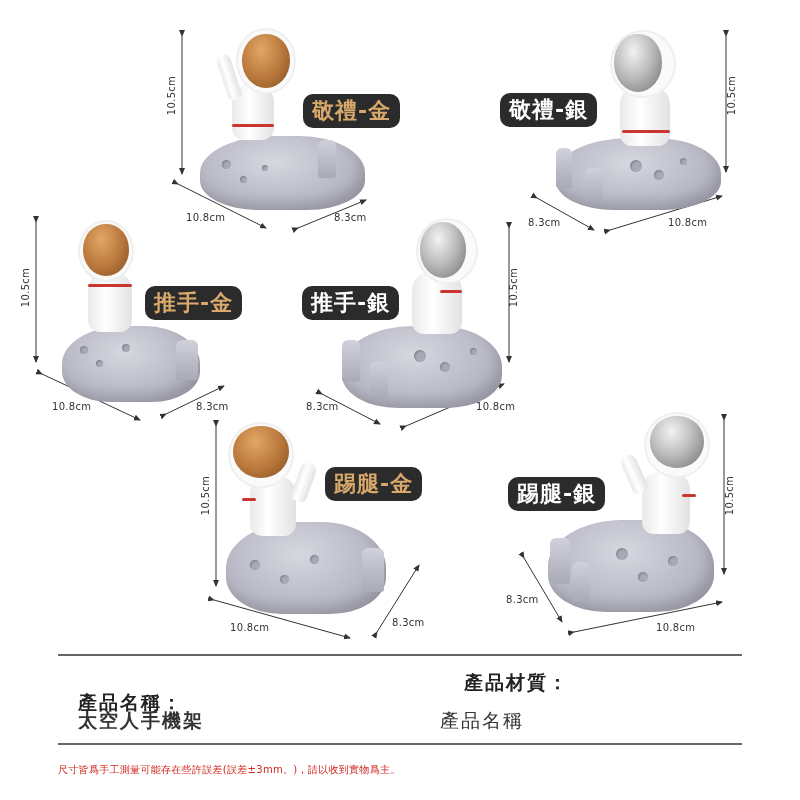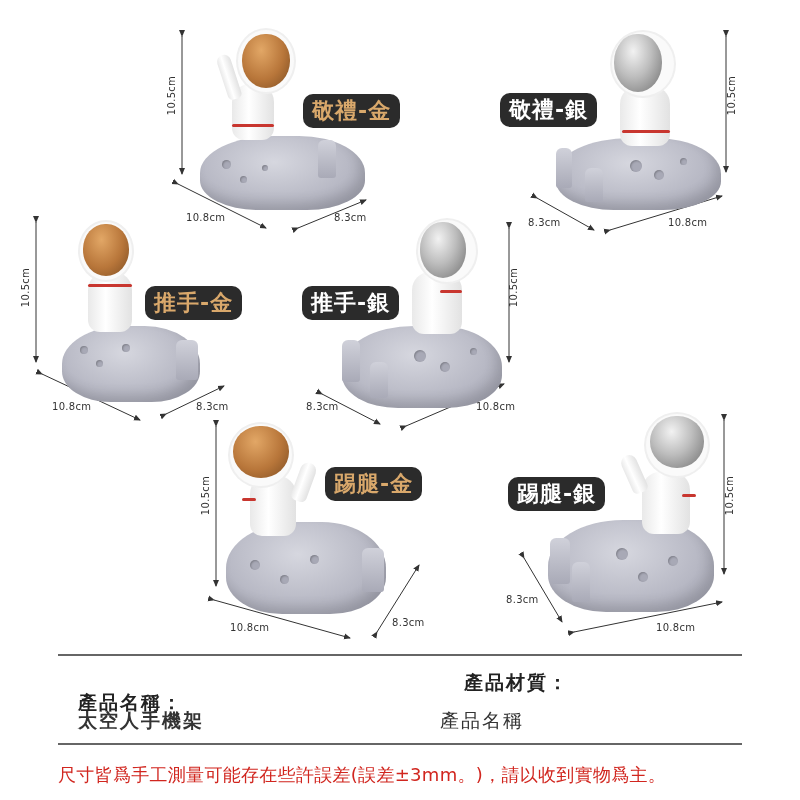--- a/index.html
+++ b/index.html
@@ -16,21 +16,21 @@
   .ridge { position:absolute; background:linear-gradient(180deg,#d0d1da,#a9aab7); border-radius:6px 6px 3px 3px; }
   .astro-body { position:absolute; background:linear-gradient(90deg,#e9e9e9,#ffffff 40%,#e2e2e2); border-radius:18px 18px 12px 12px; }
   .helmet { position:absolute; border-radius:50%; background:#fafafa; box-shadow: 0 0 0 2px #efefef; }
   .visor { position:absolute; border-radius:48% 48% 50% 50%; }
   .visor.gold { background:radial-gradient(ellipse at 40% 30%, #e2a766 0%, #b8763a 55%, #7d4d22 100%); }
   .visor.silver { background:radial-gradient(ellipse at 40% 30%, #f2f2f2 0%, #bdbdbd 45%, #6f6f6f 100%); }
   .stripe { position:absolute; height:3px; background:#c8362f; border-radius:2px; }
   .rule { position:absolute; left:58px; width:684px; height:2px; background:#666; }
   .info-h { position:absolute; font-size:19px; font-weight:bold; color:#222; letter-spacing:2px; font-family:"DejaVu Sans", sans-serif; }
   .info-v { position:absolute; font-size:19px; color:#333; letter-spacing:2px; font-family:"DejaVu Sans", sans-serif; }
-  .note { position:absolute; left:58px; top:763px; font-size:18px; color:#d1261f; white-space:nowrap; letter-spacing:0.3px; font-family:"DejaVu Sans", sans-serif; }
+  .note { position:absolute; left:58px; top:763px; font-size:10px; color:#d1261f; white-space:nowrap; letter-spacing:0.3px; font-family:"DejaVu Sans", sans-serif; }
 </style>
 </head>
 <body>
 
 <svg class="lines" viewBox="0 0 800 800">
   <defs>
     <marker id="ah" markerWidth="8" markerHeight="8" refX="6" refY="4" orient="auto">
       <path d="M0,1 L7,4 L0,7 z" fill="#333"></path>
     </marker>
   </defs>

